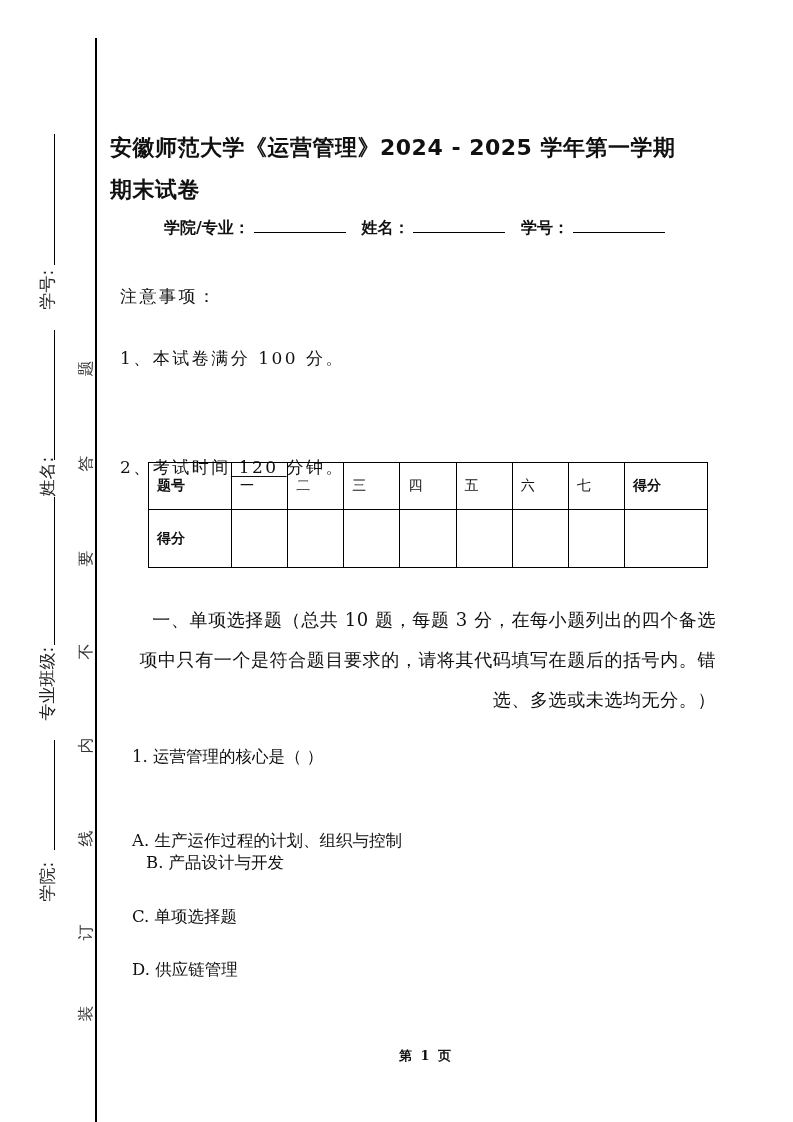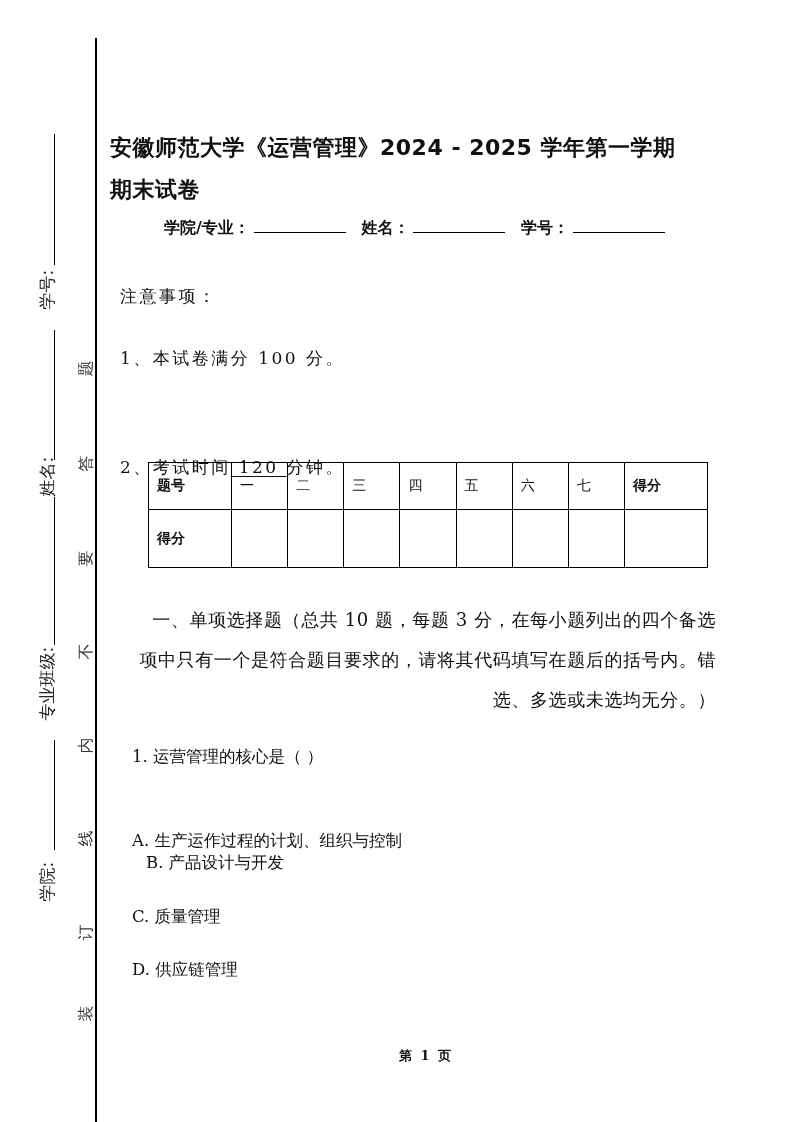--- a/index.html
+++ b/index.html
@@ -158,16 +158,16 @@
     <td></td>
   </tr>
 </tbody>
   </table>
 
 <div class="para section-1">一、单项选择题（总共 10 题，每题 3 分，在每小题列出的四个备选项中只有一个是符合题目要求的，请将其代码填写在题后的括号内。错选、多选或未选均无分。）</div>
 
 <div class="q-line q1">1. 运营管理的核心是（    ）</div>
 <div class="q-line qa">A. 生产运作过程的计划、组织与控制</div>
 <div class="q-line qb">B. 产品设计与开发</div>
-<div class="q-line qc">C. 质量管理</div>
+<div class="q-line qc">C. 单项选择题</div>
 <div class="q-line qd">D. 供应链管理</div>
 
 <div class="footer">第 1 页</div>
 
 </body></html>

